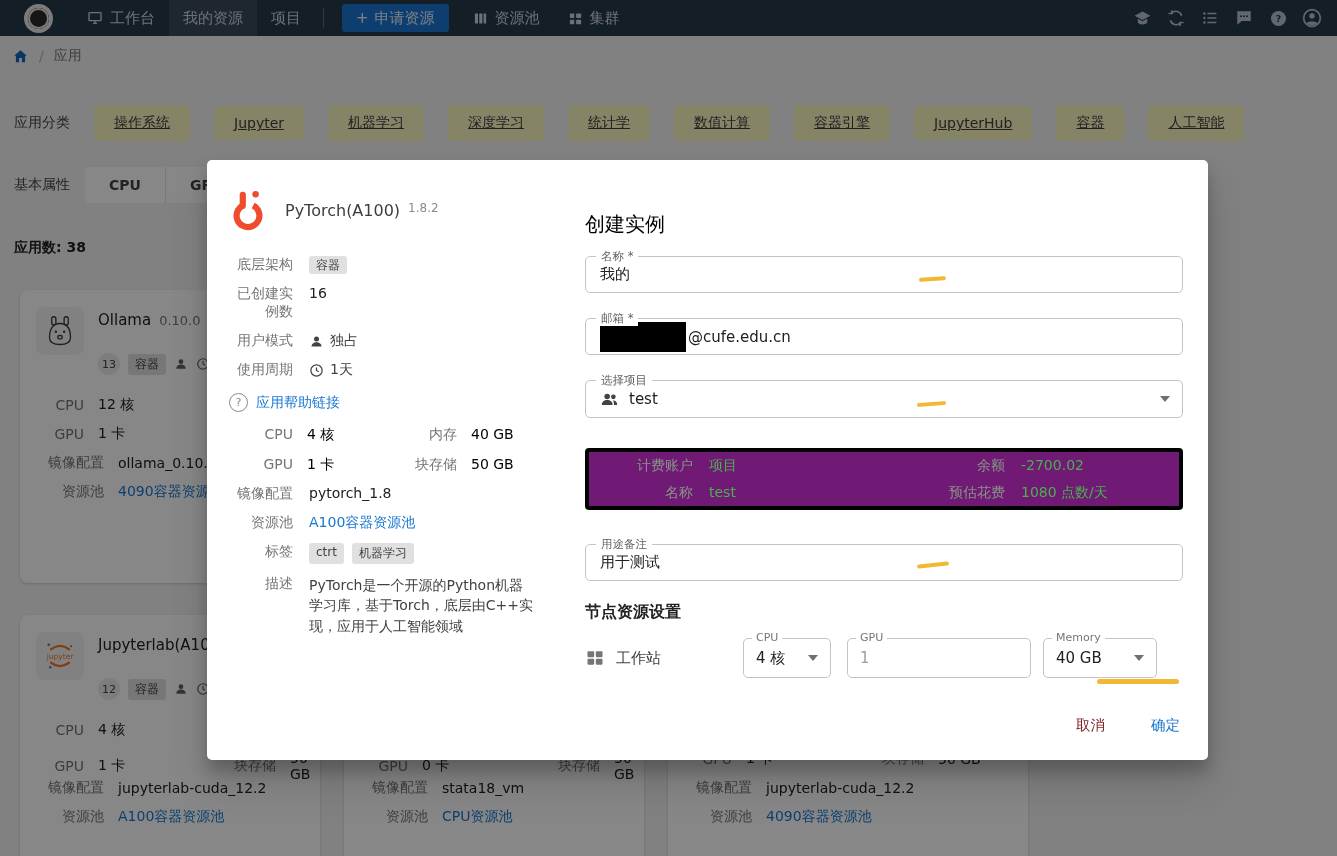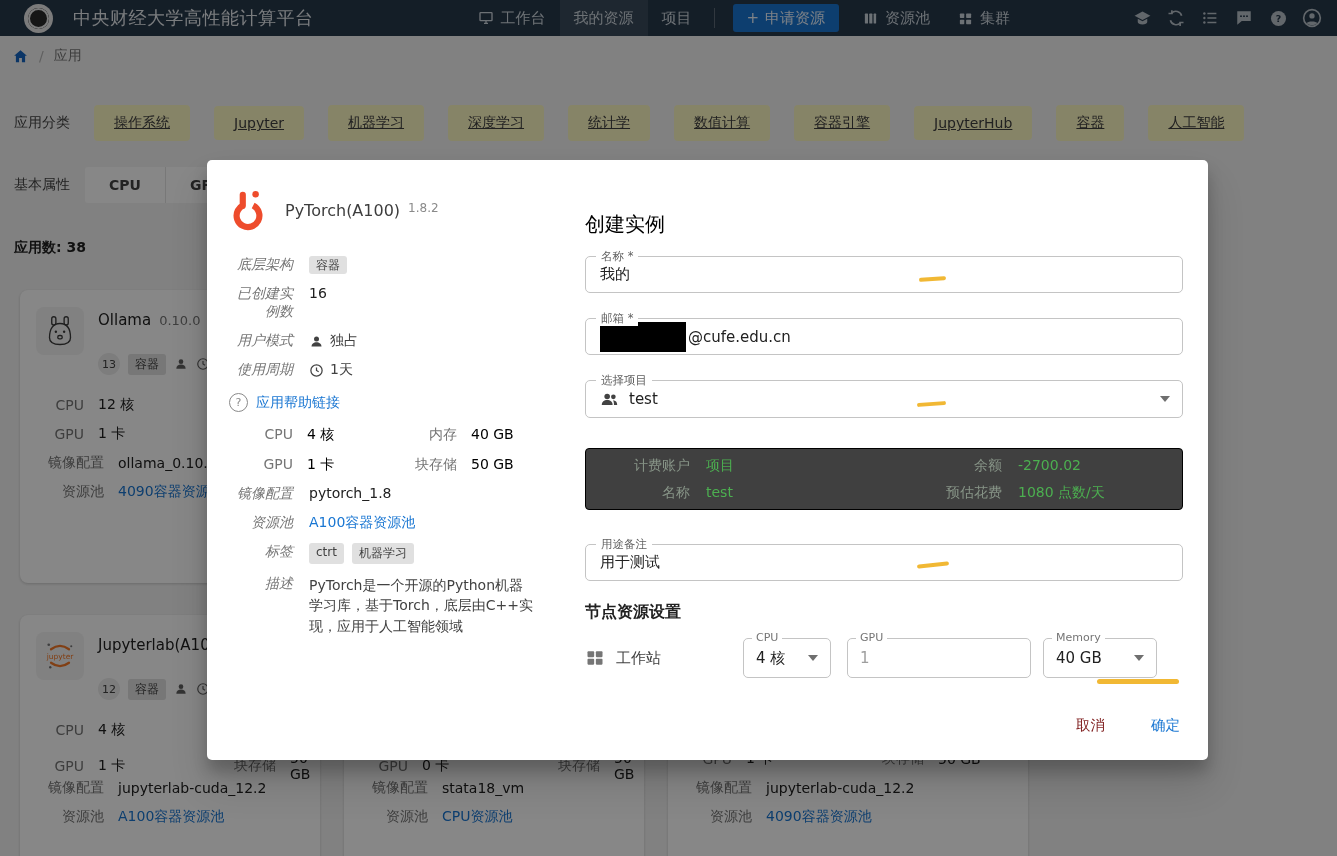--- a/index.html
+++ b/index.html
@@ -55,41 +55,41 @@
   .scrim{position:absolute;inset:0;background:rgba(0,0,0,.47);z-index:50;}
   .modal{position:absolute;left:207px;top:160px;width:1001px;height:600px;background:#fff;border-radius:5px;
          box-shadow:0 11px 15px rgba(0,0,0,.2),0 24px 38px rgba(0,0,0,.14);z-index:60;display:flex;}
   .mleft{width:353px;flex:none;padding:26px 24px 0 22px;box-sizing:border-box;}
   .mright{position:relative;flex:1;}
   
   .app-head{display:flex;align-items:center;gap:18px;margin-bottom:22px;}
   .app-head .nm{font-size:16px;color:#3d3d3d;}
   .app-head .vv{font-size:12px;color:#8a8a8a;vertical-align:top;margin-left:8px;}
   .dl{display:grid;grid-template-columns:64px 1fr;column-gap:16px;row-gap:11px;font-size:14px;align-items:start;}
-  .dt{color:#757575;text-align:right;font-style:italic;}
+  .dt{color:#757575;text-align:right;}
   .dd{color:#212121;}
   .dd.with-ic{display:flex;align-items:center;gap:6px;color:#424242;}
   .full{grid-column:1 / -1;}
   .helprow{display:flex;align-items:center;gap:8px;margin:3px 0;}
   .qcirc{width:17px;height:17px;border-radius:50%;border:1.5px solid #8a8a8a;color:#8a8a8a;font-size:11px;
          display:flex;align-items:center;justify-content:center;flex:none;}
   .pairgrid{display:grid;grid-template-columns:42px 74px 62px auto;column-gap:14px;row-gap:12px;margin-left:22px;}
   .pairgrid .lab{color:#757575;text-align:right;}
   .tagrow{display:flex;gap:8px;}
   .desc{color:#424242;line-height:1.45;}
   
   .form-title{position:absolute;left:25px;top:4px;font-size:20px;color:#000000;margin-top:47px;}
   .mfield{position:absolute;left:25px;width:598px;height:37px;border:1px solid #c4c4c4;border-radius:5px;
           box-sizing:border-box;display:flex;align-items:center;padding:0 14px;font-size:15px;color:#212121;background:#fff;}
   .mfield .flabel{position:absolute;top:-8px;left:10px;background:#fff;padding:0 5px;font-size:11.5px;color:#616161;}
   .redact{width:86px;height:30px;background:#000;margin-right:2px;}
   .selarrow{position:absolute;right:12px;top:50%;margin-top:-3px;width:0;height:0;
             border-left:5.5px solid transparent;border-right:5.5px solid transparent;border-top:6px solid #6f6f6f;}
-  .billing{position:absolute;left:25px;top:288px;width:598px;height:62px;border:1px solid #000000;border-radius:4px;
-           background:#404040;box-sizing:border-box;display:grid;grid-template-columns:88px 170px 110px auto;
+  .billing{position:absolute;left:25px;top:288px;width:598px;height:62px;border:4px solid #000000;border-radius:4px;
+           background:#701a75;box-sizing:border-box;display:grid;grid-template-columns:88px 170px 110px auto;
            column-gap:16px;align-content:center;row-gap:9px;padding:0 16px;font-size:14px;}
   .billing .bl{color:#879487;text-align:right;}
   .billing .bv{color:#4caf50;}
   .section-title{position:absolute;left:25px;top:442px;font-size:16px;font-weight:bold;color:#212121;}
   .noderow{position:absolute;left:25px;top:478px;right:25px;height:40px;display:flex;align-items:center;}
   .nodelabel{display:flex;align-items:center;gap:11px;font-size:15px;color:#424242;width:158px;}
   .smallfield{position:absolute;top:478px;height:40px;border:1px solid #c4c4c4;border-radius:5px;box-sizing:border-box;
               display:flex;align-items:center;padding:0 12px;font-size:15px;color:#212121;background:#fff;}
   .smallfield .flabel{position:absolute;top:-8px;left:8px;background:#fff;padding:0 4px;font-size:11px;color:#757575;}
   .f-cpu{left:183px;width:88px;}
@@ -106,21 +106,20 @@
 </style>
 </head>
 <body>
 
 <div class="stage">
 
   <header class="navbar">
     <div class="nav-logo">
         <div class="emblem"></div>
       </div>
-    <div class="brand">中央财经大学高性能计算平台</div>
 
     <div class="nav-item">
       <span>
         <svg width="16" height="16" viewBox="0 0 24 24" fill="none" stroke="currentColor" stroke-width="2">
             <rect x="3" y="4" width="18" height="12" rx="1"></rect>
             <path d="M9 20h6M12 16v4"></path>
           </svg>
       </span>
       <span>工作台</span>
     </div>

